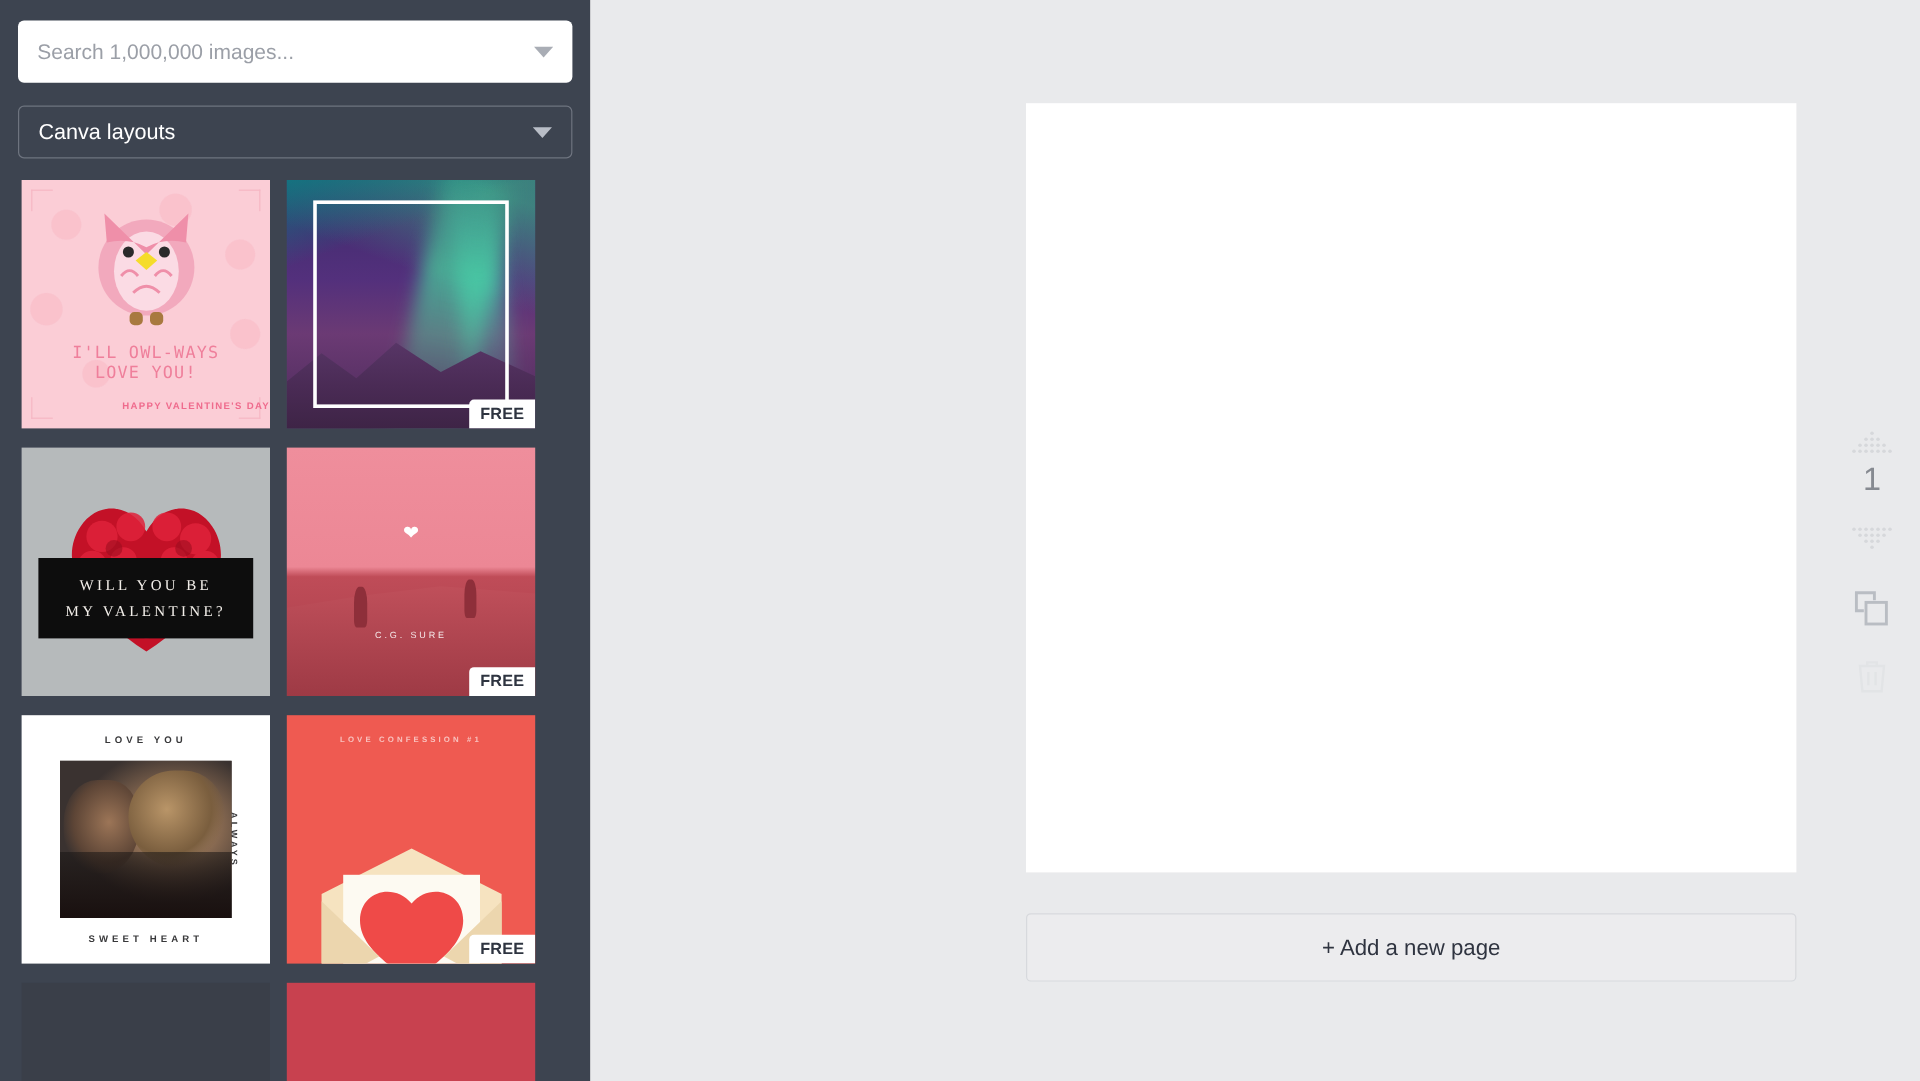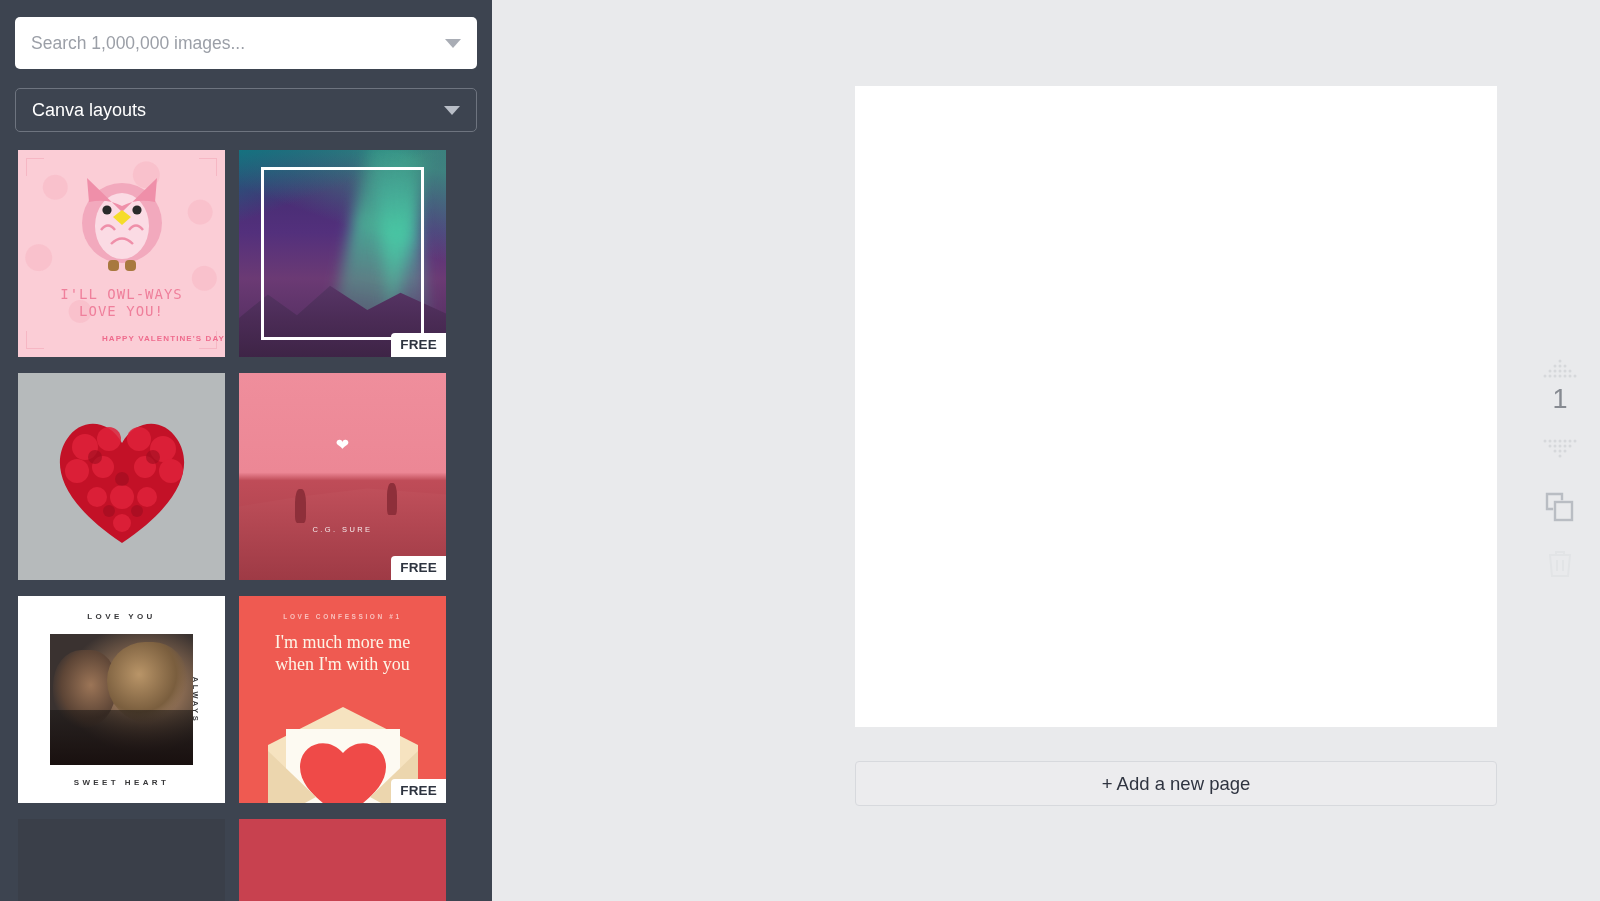--- a/index.html
+++ b/index.html
@@ -225,21 +225,21 @@
   }
   .canvas-page {
     position: absolute;
     left: 363px; top: 86px;
     width: 642px; height: 641px;
     background: #ffffff;
   }
   .add-page-btn {
     position: absolute;
     left: 363px; top: 761px;
-    width: 642px; height: 45px;
+    width: 642px; height: 57px;
     border: 1px solid #d7d9dd;
     border-radius: 4px;
     background: #ececee;
     display: flex; align-items: center; justify-content: center;
     color: #2f3440;
     font-size: 18.5px;
     cursor: pointer;
   }
 
   
@@ -330,20 +330,24 @@
                 <circle cx="75" cy="118" r="9"></circle>
             </g>
             <g fill="#9e0d1f" opacity=".6">
               <circle cx="48" cy="52" r="7"></circle>
                 <circle cx="106" cy="52" r="7"></circle>
               <circle cx="75" cy="74" r="7"></circle>
                 <circle cx="62" cy="106" r="6"></circle>
               <circle cx="90" cy="106" r="6"></circle>
             </g>
           </svg>
+          <div class="rose-band">
+            <span>WILL YOU BE</span>
+            <span>MY VALENTINE?</span>
+          </div>
         </div>
 
         <div class="thumb t-jung">
           <div class="jung-ground"></div>
           <div class="jung-fig" style="left:56px; top:116px; width:11px; height:34px;"></div>
           <div class="jung-fig" style="left:148px; top:110px; width:10px; height:32px;"></div>
           <div class="jung-heart">❤</div>
           <div class="jung-author">C.G. SURE</div>
           <div class="free-badge">FREE</div>
         </div>
@@ -355,24 +359,20 @@
           <div class="ly-photo">
             <div class="ly-man"></div>
             <div class="ly-hair"></div>
             <div class="ly-dark"></div>
           </div>
           <div class="ly-bottom">SWEET HEART</div>
         </div>
 
         <div class="thumb t-conf">
           <div class="conf-kicker">LOVE CONFESSION #1</div>
-          <div class="conf-title">
-            <div>I'm much more me</div>
-            <div>when I'm with you</div>
-          </div>
           <svg class="conf-env" width="170" height="120" viewBox="0 0 170 120">
             <path d="M10 40 L85 2 L160 40 L160 118 L10 118 Z" fill="#f6e3c0"></path>
             <rect x="28" y="24" width="114" height="94" fill="#fdfaf2"></rect>
             <path d="M85 48 C 70 30 42 38 42 62 C 42 86 72 102 85 114 C 98 102 128 86 128 62 C 128 38 100 30 85 48 Z" fill="#ef4a48"></path>
             <path d="M10 40 L85 86 L160 40 L160 118 L10 118 Z" fill="#f6e3c0" opacity=".0"></path>
             <path d="M10 118 L10 46 L58 92 Z" fill="#ecd6ae"></path>
             <path d="M160 118 L160 46 L112 92 Z" fill="#ecd6ae"></path>
           </svg>
           <div class="free-badge">FREE</div>
         </div>

